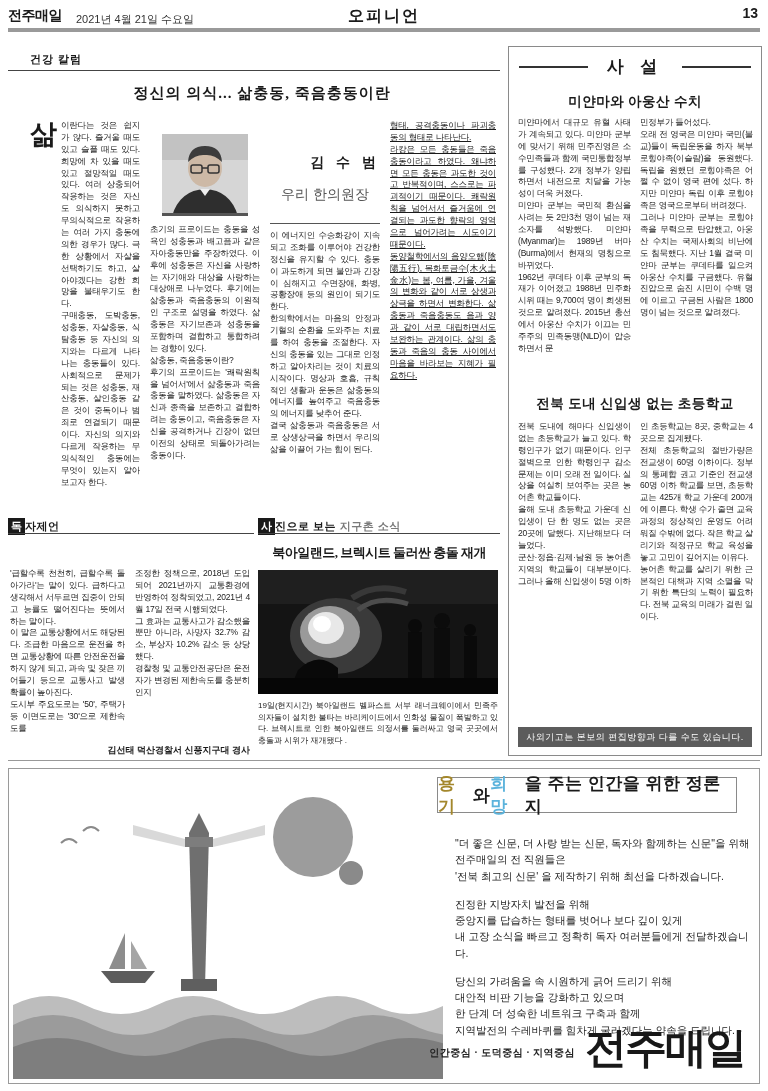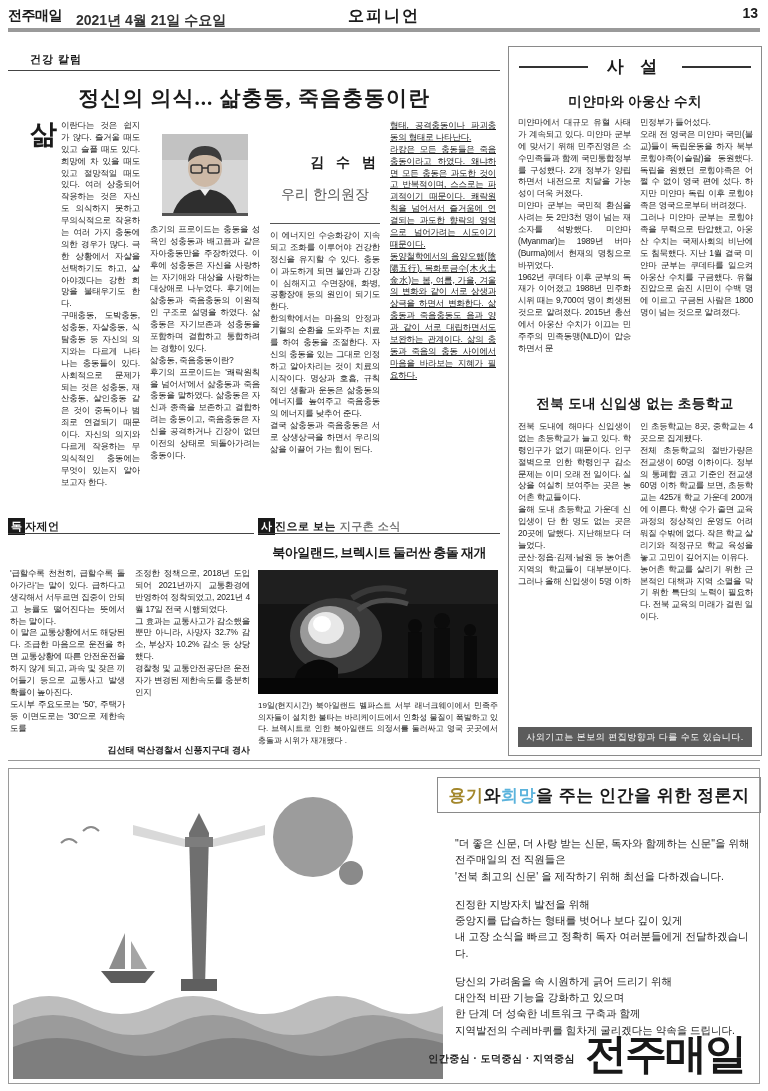--- a/index.html
+++ b/index.html
@@ -3,35 +3,35 @@
 <meta charset="utf-8">
 <style>
   * { margin:0; padding:0; box-sizing:border-box; }
   html,body { background:#e8e8e8; }
   body { font-family:"Liberation Sans", sans-serif; color:#1a1a1a; }
   .page { position:relative; width:768px; height:1091px; background:#ffffff; margin:0 auto; overflow:hidden; }
 
   
   .masthead { position:absolute; left:8px; top:5px; width:752px; height:22px; }
   .brand { position:absolute; left:0; top:2px; font-size:14px; font-weight:900; letter-spacing:-0.5px; }
-  .edition-date { position:absolute; left:68px; top:7px; font-size:14px; color:#333;font-weight:bold; }
+  .edition-date { position:absolute; left:68px; top:7px; font-size:11px; color:#333; }
   .section-title { position:absolute; left:0; right:0; top:1px; text-align:center; font-size:16px; font-weight:bold; letter-spacing:2px; }
   .page-number { position:absolute; right:2px; top:0; font-size:14px; font-weight:bold; }
   .masthead-rule { position:absolute; left:8px; top:28px; width:752px; height:4px; background:#9a9a9a; }
 
   
   .kicker-rule { height:1px; background:#444; }
   .bodytext { font-size:8.5px; line-height:1.4; color:#222; text-align:justify; white-space:pre-line; overflow:hidden; letter-spacing:-0.2px; }
   .serif { font-family:"Liberation Serif", serif; }
 
   
   .health { position:absolute; left:8px; top:46px; width:492px; height:465px; }
   .health .kicker { position:absolute; left:22px; top:6px; font-size:11px; font-weight:bold; letter-spacing:1px; }
   .health .kicker-rule { position:absolute; left:0; top:24px; width:492px; }
-  .health .headline { position:absolute; left:0; top:38px; width:492px; text-align:center; font-size:21px; font-weight:bold; letter-spacing:1px; }
+  .health .headline { position:absolute; left:8px; top:38px; width:492px; text-align:center; font-size:15px; font-weight:bold; letter-spacing:1px; }
   .hcol { position:absolute; top:74px; height:388px; width:110px; }
   .hcol1 { left:22px; } .hcol2 { left:142px; } .hcol3 { left:262px; } .hcol4 { left:382px; width:106px;text-decoration:underline; }
   .dropcap { float:left; font-size:27px; font-weight:bold; line-height:0.9; padding:2px 4px 0 0; font-family:"Liberation Serif", serif; }
   .author-photo { width:86px; height:82px; margin:14px auto 8px auto; display:block; }
   .byline-block { height:104px; border-bottom:1px solid #555; margin-bottom:6px; text-align:center; }
   .byline-name { padding-top:34px; font-size:14px; font-weight:bold; letter-spacing:4px;text-align:right; }
   .byline-title { padding-top:14px; font-size:14px; color:#555; }
 
   
   .editorial-box { position:absolute; left:508px; top:46px; width:254px; height:710px; border:1px solid #8a8a8a; }
@@ -61,25 +61,25 @@
 
   .pn-headline { position:absolute; left:0; top:28px; width:242px; text-align:center; font-size:13px; font-weight:bold; font-family:"Liberation Serif", serif; letter-spacing:-0.5px; }
   .pn-photo { position:absolute; left:0; top:54px; width:240px; height:124px; background:#111; }
   .pn-caption { position:absolute; left:0; top:184px; width:240px; font-size:8px; line-height:1.45; color:#222; text-align:justify; }
 
   .content-bottom-rule { position:absolute; left:8px; top:760px; width:752px; height:1px; background:#999; }
 
   
   .ad-box { position:absolute; left:8px; top:768px; width:752px; height:316px; border:1px solid #9a9a9a; background:#fff; }
   .ad-illustration { position:absolute; left:4px; top:4px; width:430px; height:306px; }
-  .slogan-box { position:absolute; left:428px; top:8px; width:324px; height:36px; border:1px solid #8a8a8a; display:flex; align-items:center; justify-content:center; font-size:17px; font-weight:bold; letter-spacing:0.5px; }
+  .slogan-box { position:absolute; left:428px; top:8px; width:300px; height:36px; border:1px solid #8a8a8a; display:flex; align-items:center; justify-content:center; font-size:17px; font-weight:bold; letter-spacing:0.5px; }
   .ad-copy { position:absolute; left:446px; top:66px; width:306px; }
   .ad-copy .line { font-size:10.5px; line-height:1.55; color:#222; }
   .ad-copy .gap { height:12px; }
-  .ad-signoff { position:absolute; right:14px; bottom:8px; display:flex; align-items:flex-end; gap:10px; }
+  .ad-signoff { position:absolute; right:14px; bottom:14px; display:flex; align-items:flex-end; gap:10px;font-family:Liberation Serif, serif; }
   .ad-tagline { font-size:10px; font-weight:bold; color:#222; padding-bottom:9px; letter-spacing:0.5px; }
   .ad-logo { font-size:42px; font-weight:900; letter-spacing:-2px; color:#181818; line-height:1; }
 </style>
 </head>
 <body>
 
 <div class="page">
 
   <div class="masthead">
     <div class="brand">전주매일</div>

